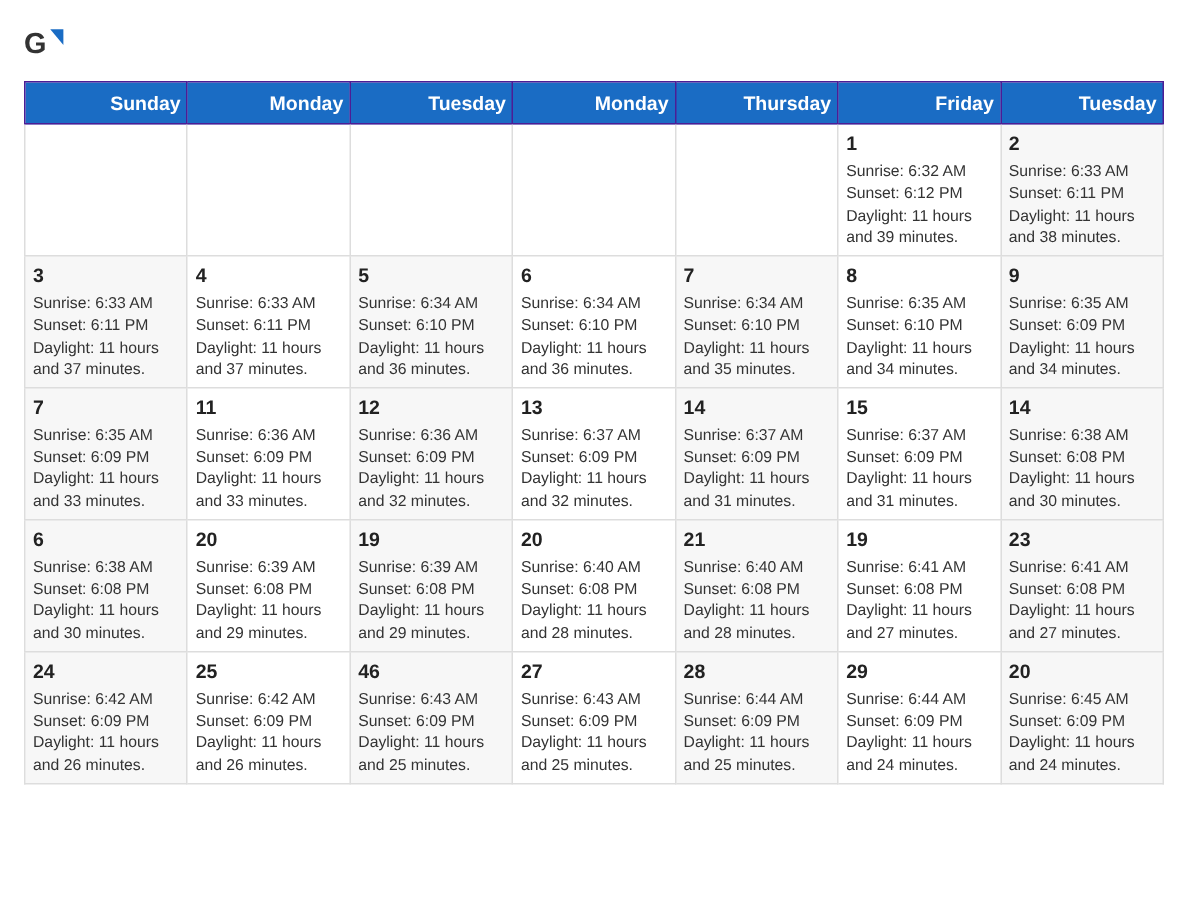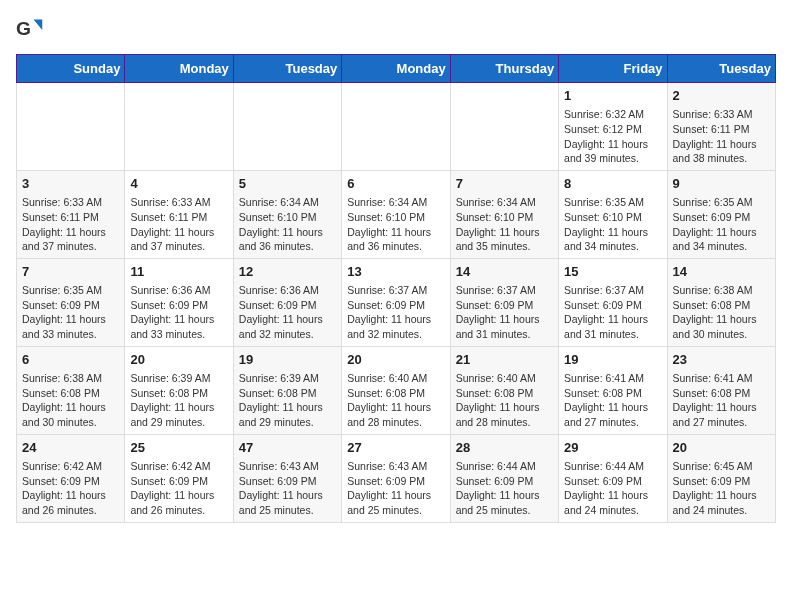--- a/index.html
+++ b/index.html
@@ -282,21 +282,21 @@
           <div>Sunset: 6:09 PM</div>
           <div>Daylight: 11 hours and 26 minutes.</div>
         </td>
         <td>
           <span class="day-num">25</span>
           <div>Sunrise: 6:42 AM</div>
           <div>Sunset: 6:09 PM</div>
           <div>Daylight: 11 hours and 26 minutes.</div>
         </td>
         <td>
-          <span class="day-num">47</span>
+          <span class="day-num">46</span>
           <div>Sunrise: 6:43 AM</div>
           <div>Sunset: 6:09 PM</div>
           <div>Daylight: 11 hours and 25 minutes.</div>
         </td>
         <td>
           <span class="day-num">27</span>
           <div>Sunrise: 6:43 AM</div>
           <div>Sunset: 6:09 PM</div>
           <div>Daylight: 11 hours and 25 minutes.</div>
         </td>

